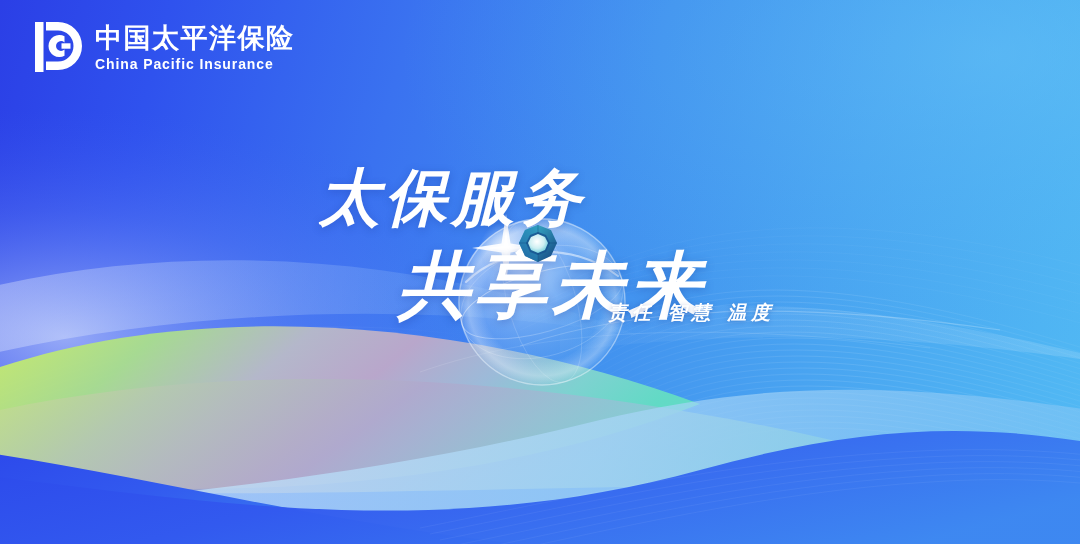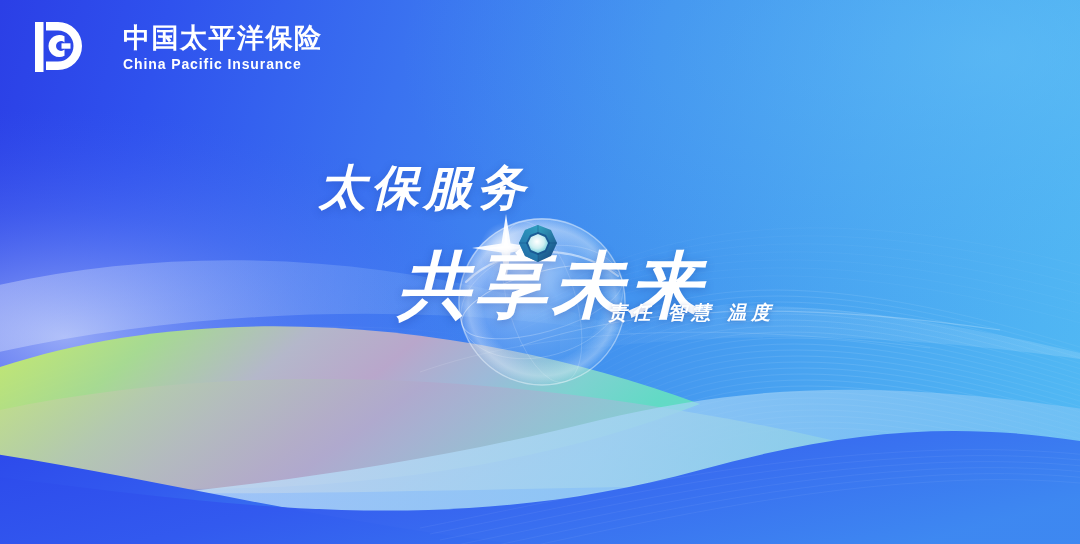--- a/index.html
+++ b/index.html
@@ -53,21 +53,20 @@
   #logo-mark {
     width: 50px;
     height: 54px;
     flex: none;
   }
   #logo-text {
     display: flex;
     flex-direction: column;
     justify-content: flex-start;
     line-height: 1;
-    margin-left: 28px;
   }
   #logo-cn {
     color: #ffffff;
     font-size: 27px;
     font-weight: 700;
     letter-spacing: 1.5px;
     white-space: nowrap;
     font-family: "DejaVu Sans", "Liberation Sans", sans-serif;
   }
   #logo-en {
@@ -93,21 +92,21 @@
     white-space: nowrap;
     color: #ffffff;
     font-weight: 700;
     font-style: italic;
     font-family: "DejaVu Sans", "Liberation Sans", sans-serif;
     text-shadow: 0 2px 9px rgba(22, 54, 150, 0.30);
   }
   #hl-line1 {
     left: 318px;
     top: 8px;
-    font-size: 48px;
+    font-size: 62px;
     letter-spacing: 5px;
   }
   #hl-line2 {
     left: 398px;
     top: 90px;
     font-size: 72px;
     letter-spacing: 5px;
   }
   #hl-sub {
     position: absolute;

